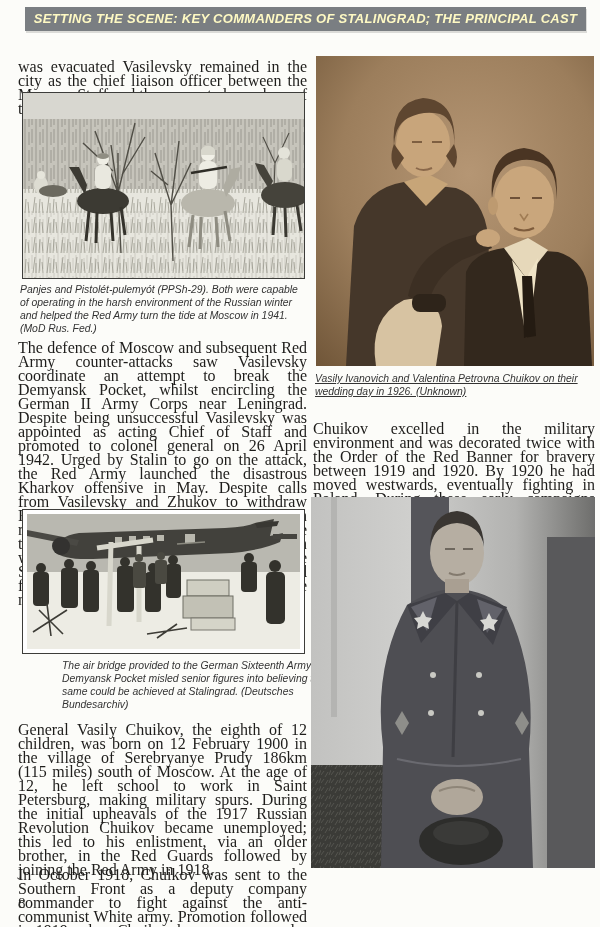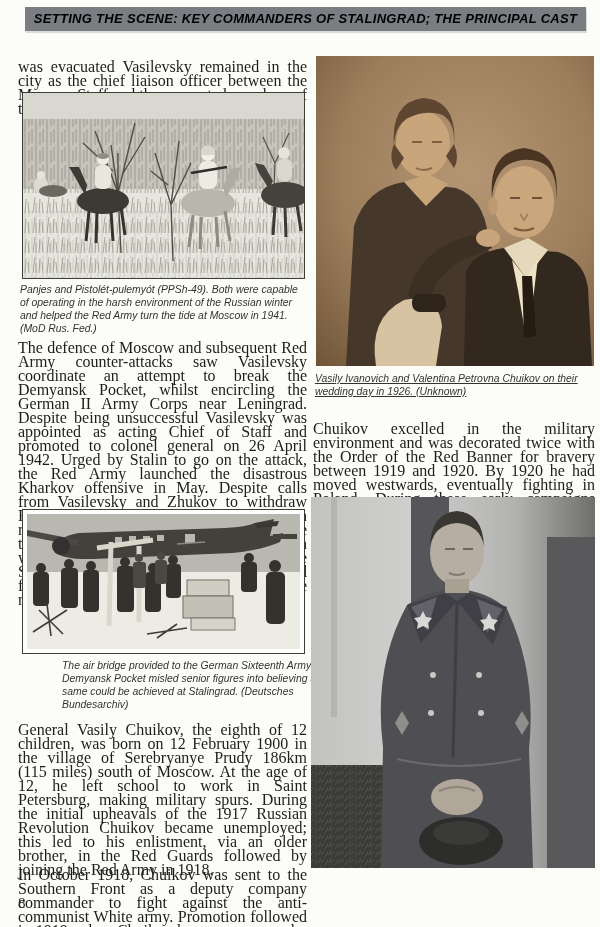--- a/index.html
+++ b/index.html
@@ -3,21 +3,21 @@
 <meta charset="utf-8">
 <style>
   html,body{margin:0;padding:0;background:#e8e8e6;}
   .page{
     position:relative;width:600px;height:927px;margin:0 auto;
     background:#fcfcf9;overflow:hidden;
     font-family:"Liberation Serif", serif;color:#1e1d1b;
   }
   .header-bar{
     position:absolute;left:25px;top:7px;width:561px;height:24px;
-    background:#7a7e82;color:#000000;
+    background:#7a7e82;color:#fef9c3;
     font-family:"Liberation Sans", sans-serif;
     font-style:italic;font-weight:bold;font-size:13px;letter-spacing:.3px;
     text-align:center;line-height:24px;
     box-shadow:1px 2px 0 rgba(120,120,120,.25);
   }
   .body-para{
     position:absolute;left:18px;width:289px;
     font-size:16px;line-height:14px;text-align:justify;
   }
   .body-para.right{left:313px;width:282px;}
@@ -98,21 +98,21 @@
       <g>
         <ellipse cx="262" cy="102" rx="24" ry="13" fill="#45433b"></ellipse>
         <path d="M246,96 L236,80 L232,70 L241,72 L250,88 Z" fill="#45433b"></path>
         <path d="M252,114 L250,142 M262,115 L263,144 M274,112 L278,138" stroke="#3b3932" stroke-width="3" fill="none"></path>
         <rect x="254" y="66" width="15" height="22" rx="6" fill="#d9d8cd"></rect>
         <circle cx="261" cy="60" r="6" fill="#e4e3d9"></circle>
       </g>
     </svg>
   </figure>
 
-  <figcaption class="caption" style="left:20px;top:283px;width:282px;">Panjes and Pistolét-pulemyót (PPSh-49). Both were capable of operating in the harsh environment of the Russian winter and helped the Red Army turn the tide at Moscow in 1941. (MoD Rus. Fed.)</figcaption>
+  <figcaption class="caption" style="left:20px;top:283px;width:282px;">Panjes and Pistolét-pulemyót (PPSh-29). Both were capable of operating in the harsh environment of the Russian winter and helped the Red Army turn the tide at Moscow in 1941. (MoD Rus. Fed.)</figcaption>
 
   <p class="body-para" style="top:325px;">The defence of Moscow and subsequent Red Army counter-attacks saw Vasilevsky coordinate an attempt to break the Demyansk Pocket, whilst encircling the German II Army Corps near Leningrad. Despite being unsuccessful Vasilevsky was appointed as acting Chief of Staff and promoted to colonel general on 26 April 1942. Urged by Stalin to go on the attack, the Red Army launched the disastrous Kharkov offensive in May. Despite calls from Vasilevsky and Zhukov to withdraw Red Army forces Stalin refused, which resulted in their encirclement. A brief move to Leningrad followed in June 1942 which was followed in July by his becoming the Stavka representative on the Stalingrad front, which he correctly anticipated as the main axis of attack.</p>
 
   <figure class="framed padded" style="left:22px;top:509px;">
     <svg width="273" height="135" viewBox="0 0 273 135">
       <rect x="0" y="0" width="273" height="135" fill="#b9b8b0"></rect>
       <rect x="0" y="58" width="273" height="77" fill="#edece4"></rect>
 
       <g>
         <path d="M28,38 Q30,22 52,19 L198,14 Q220,13 228,9 L247,5 L243,22 L256,19 L253,28 Q235,36 205,39 L66,45 Q36,46 28,38 Z" fill="#42413c"></path>

